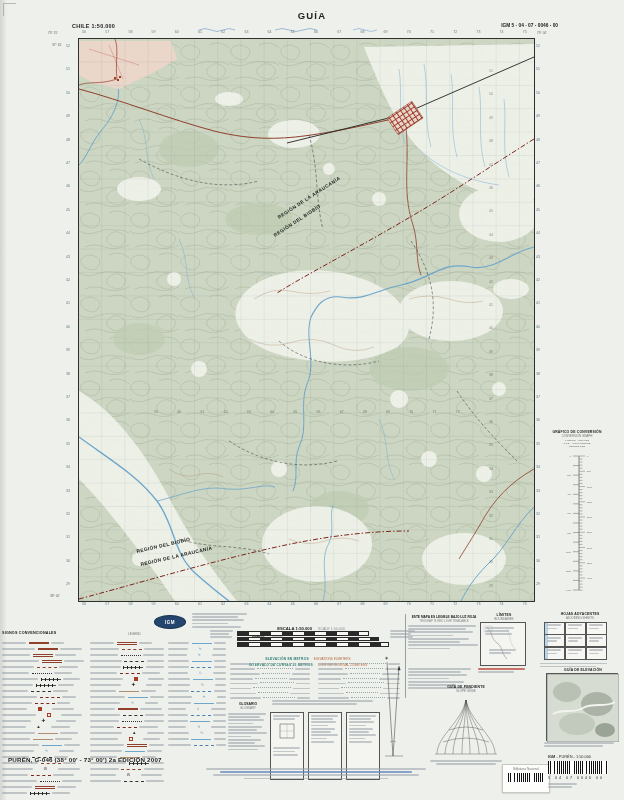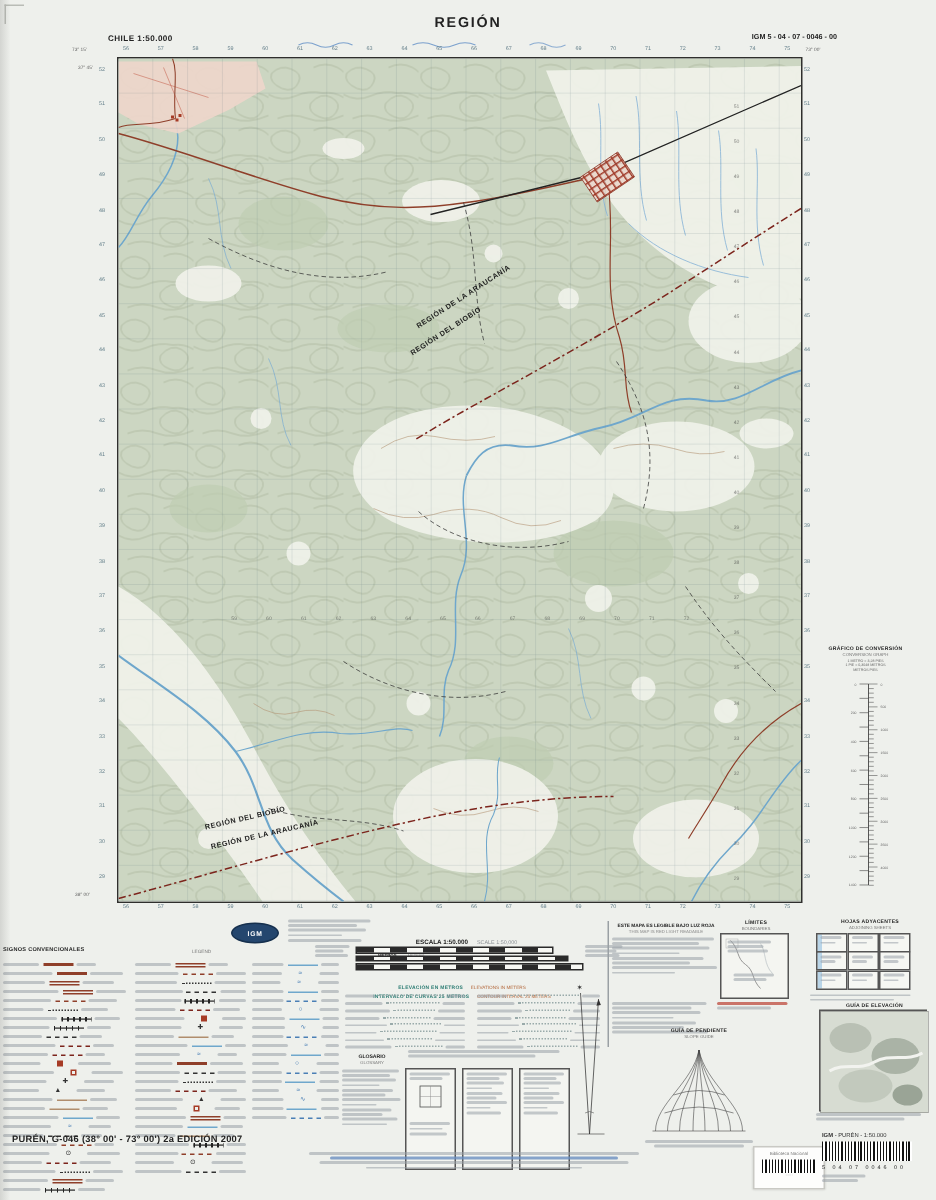--- a/index.html
+++ b/index.html
@@ -76,21 +76,21 @@
   .glos-he{font-size:2.9px;color:#777;text-align:center;}
 </style>
 </head>
 <body>
 
 <div class="page">
 
   <div class="fold abs" style="left:3px;top:3px;"></div>
 
   <span class="abs h-left">CHILE 1:50.000</span>
-  <span class="abs h-title">REGIÓN</span>
+  <span class="abs h-title">GUÍA</span>
   <span class="abs h-right">IGM 5 - 04 - 07 - 0046 - 00</span>
 
   <svg class="abs" style="left:195px;top:25px;" width="190" height="9">
     <path d="M4,5 q6,-3 12,0 t12,0 t12,0" fill="none" stroke="#4a7fc0" stroke-width=".7" opacity=".7"></path>
     <path d="M80,5 q7,-3 14,0 t14,0 t14,0" fill="none" stroke="#4a7fc0" stroke-width=".7" opacity=".7"></path>
     <path d="M158,5 q6,-3 12,0 t12,0" fill="none" stroke="#4a7fc0" stroke-width=".7" opacity=".6"></path>
   </svg>
 
   <span class="corner" style="left:48px;top:31px;">73° 15'</span>
   <span class="corner" style="left:52px;top:43px;">37° 45'</span>

